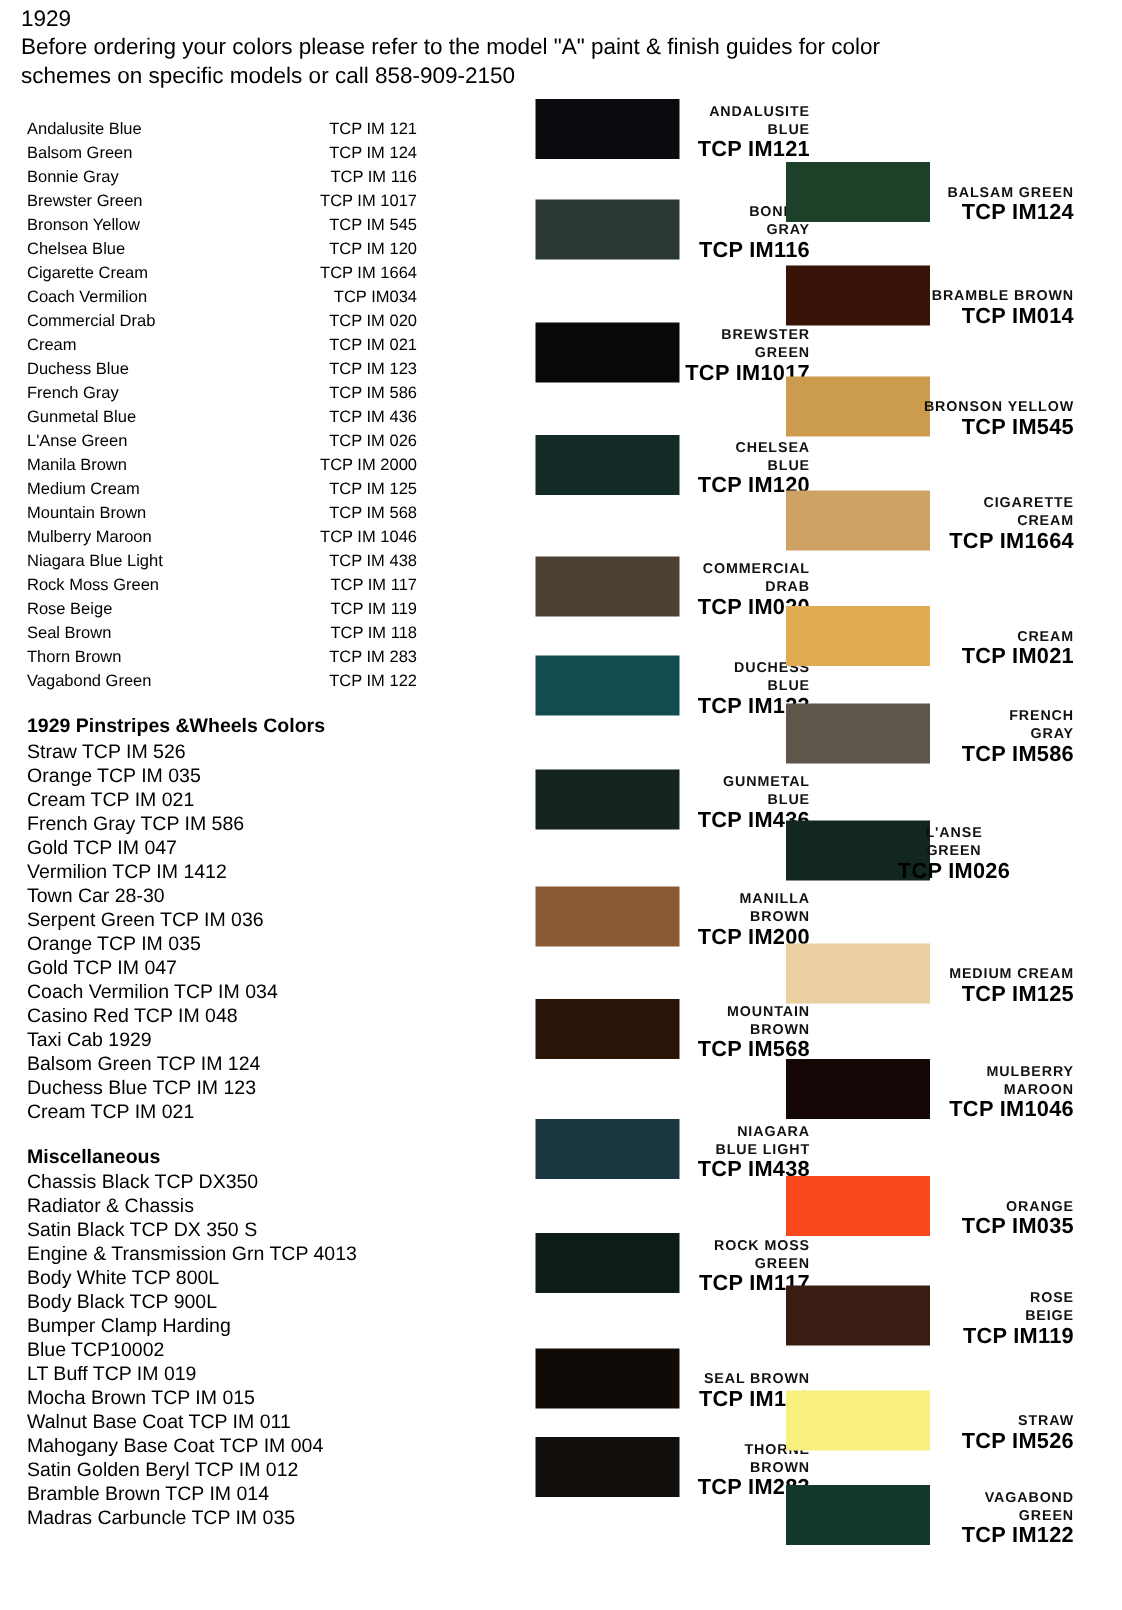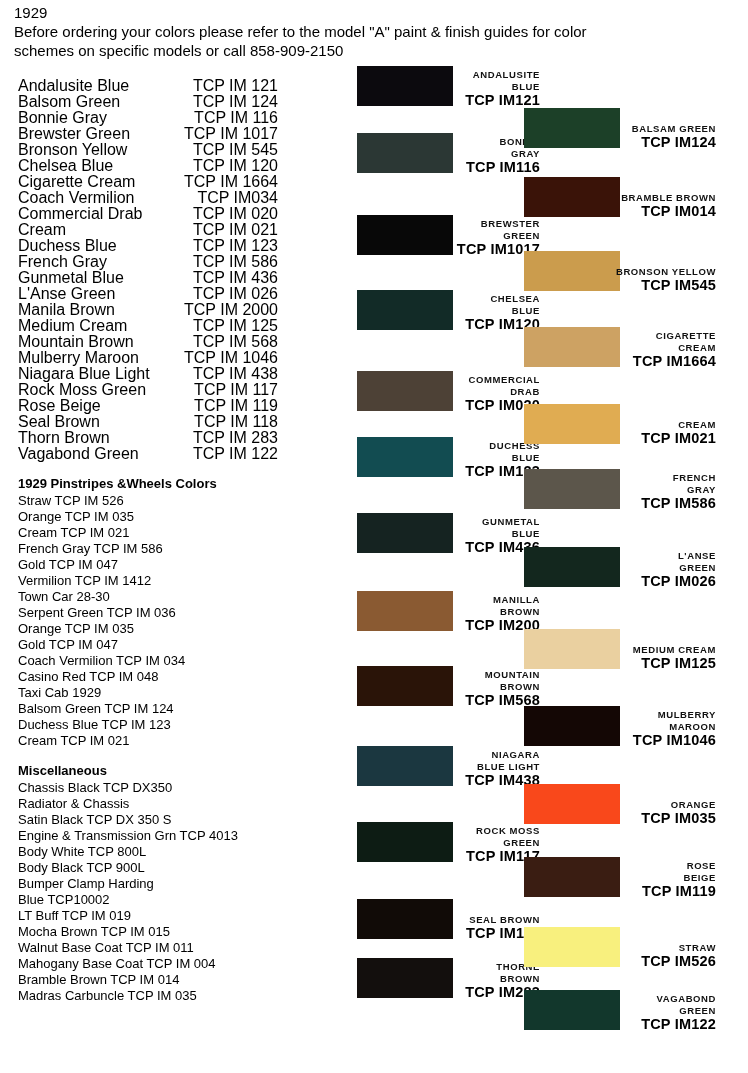--- a/index.html
+++ b/index.html
@@ -38,21 +38,21 @@
   
   #left-col {
     position: absolute;
     left: 18px;
     top: 78px;
     width: 260px;
   }
   .name-row {
     position: relative;
     height: 16px;
-    font-size: 16px;
+    font-size: 11px;
     line-height: 16px;
     white-space: nowrap;
   }
   .name-row .nm {
     position: absolute;
     left: 0;
     top: 0;
   }
   .name-row .cd {
     position: absolute;
@@ -233,20 +233,21 @@
     <div class="plain-row">Satin Black TCP DX 350 S</div>
     <div class="plain-row">Engine &amp; Transmission Grn TCP 4013</div>
     <div class="plain-row">Body White TCP 800L</div>
     <div class="plain-row">Body Black TCP 900L</div>
     <div class="plain-row">Bumper Clamp Harding</div>
     <div class="plain-row">Blue TCP10002</div>
     <div class="plain-row">LT Buff TCP IM 019</div>
     <div class="plain-row">Mocha Brown TCP IM 015</div>
     <div class="plain-row">Walnut Base Coat TCP IM 011</div>
     <div class="plain-row">Mahogany Base Coat TCP IM 004</div>
+    <div class="plain-row">Satin Golden Beryl TCP IM 012</div>
     <div class="plain-row">Bramble Brown TCP IM 014</div>
     <div class="plain-row">Madras Carbuncle TCP IM 035</div>
   </div>
 
 <div id="swatch-left">
     <div class="swatch-block" style="left: 357px; top: 66px; width: 183px; height: 40px;">
       <div class="chip" style="width: 96px; height: 40px; background: rgb(12, 10, 14);"></div>
       <div class="chip-labels" style="left: 0px; top: 3px; width: 183px;">
         <div class="chip-name">ANDALUSITE</div>
         <div class="chip-name">BLUE</div>
@@ -389,21 +390,21 @@
     <div class="swatch-block" style="left: 524px; top: 469px; width: 192px; height: 40px;">
       <div class="chip" style="width: 96px; height: 40px; background: rgb(92, 86, 75);"></div>
       <div class="chip-labels" style="left: 0px; top: 3px; width: 192px;">
         <div class="chip-name">FRENCH</div>
         <div class="chip-name">GRAY</div>
         <div class="chip-code">TCP IM586</div>
       </div>
     </div>
     <div class="swatch-block" style="left: 524px; top: 547px; width: 192px; height: 40px;">
       <div class="chip" style="width: 96px; height: 40px; background: rgb(19, 39, 30);"></div>
-      <div class="chip-labels" style="left: 0px; top: 3px; width: 192px;">
+      <div class="chip-labels" style="left: 16px; top: 3px; width: 192px; text-align: center;">
         <div class="chip-name">L'ANSE</div>
         <div class="chip-name">GREEN</div>
         <div class="chip-code">TCP IM026</div>
       </div>
     </div>
     <div class="swatch-block" style="left: 524px; top: 629px; width: 192px; height: 40px;">
       <div class="chip" style="width: 96px; height: 40px; background: rgb(234, 208, 160);"></div>
       <div class="chip-labels" style="left: 0px; top: 14.5px; width: 192px;">
         <div class="chip-name">MEDIUM  CREAM</div>
         <div class="chip-code">TCP IM125</div>

